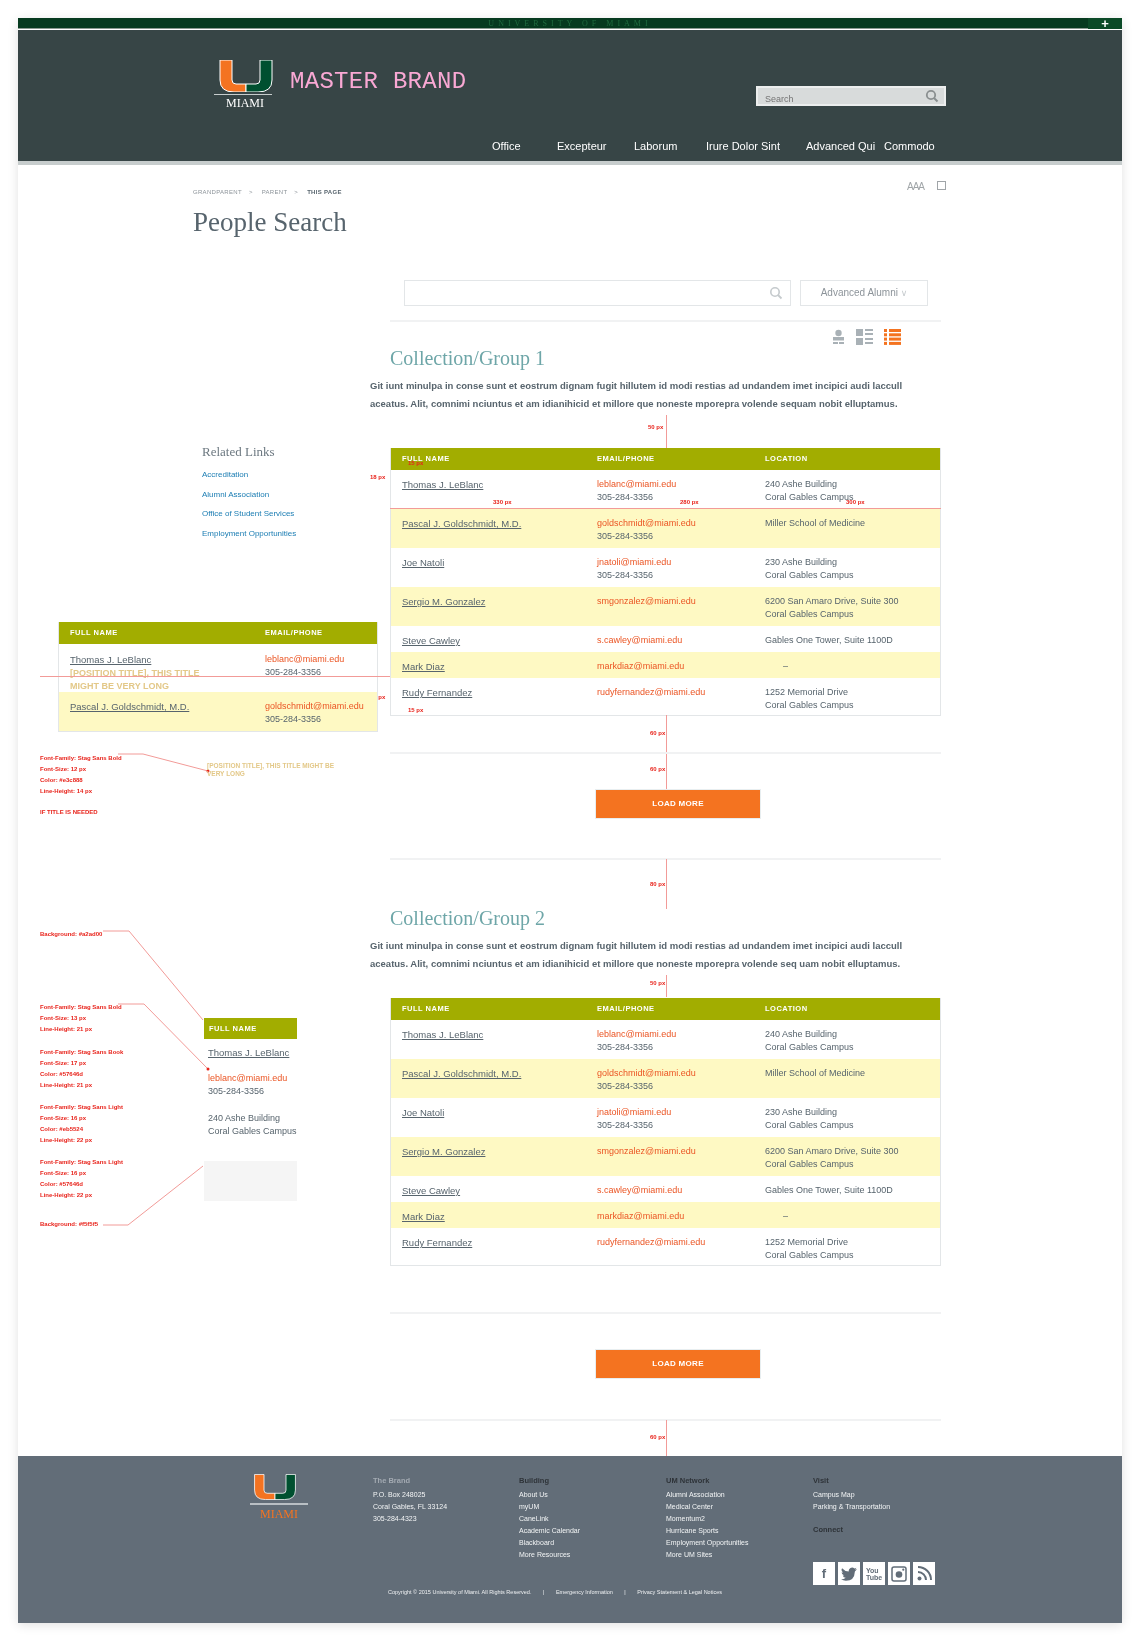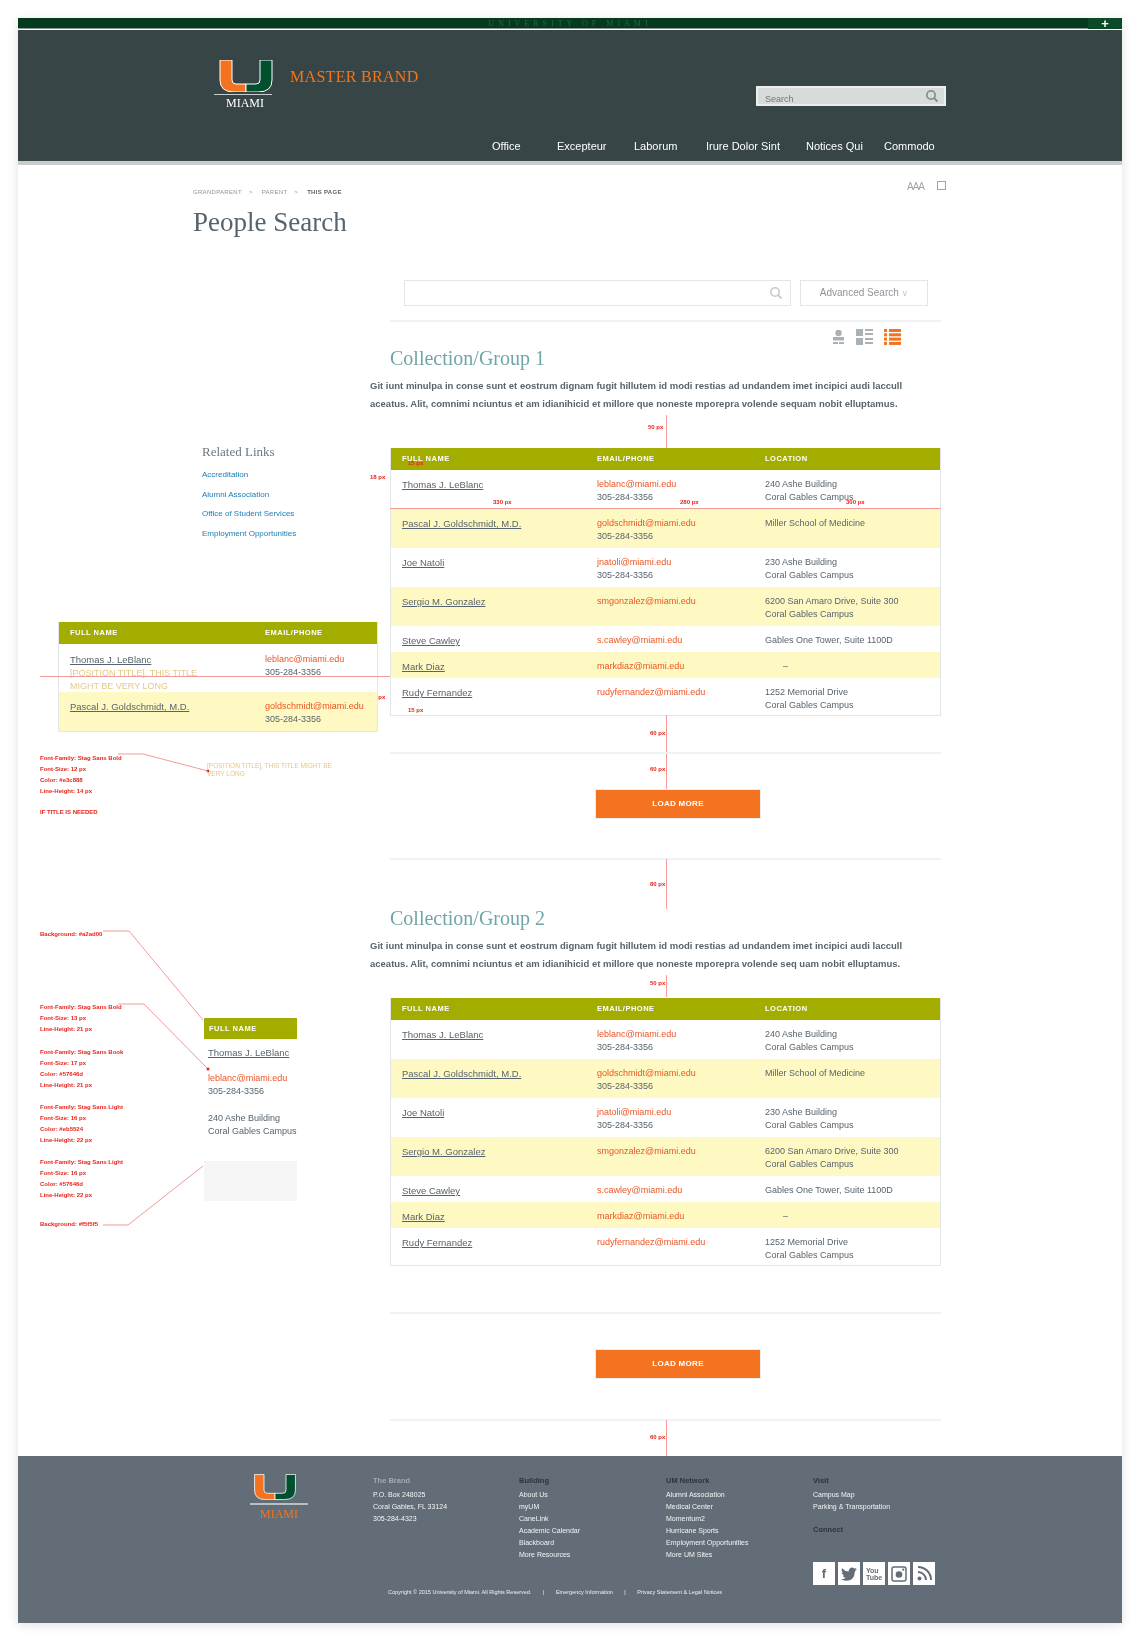--- a/index.html
+++ b/index.html
@@ -11,21 +11,21 @@
   
   .topstrip { position: absolute; left: 0; top: 0; width: 1104px; height: 11px; background: #063a1f; border-bottom: 1px solid #8a9a90; }
   .topstrip .uni { position: absolute; left: 0; width: 100%; top: 0; text-align: center; font-family: "Liberation Serif", serif; font-size: 8px; letter-spacing: 4px; color: #1f6b3e; line-height: 11px; }
   .topstrip .plus { position: absolute; right: 0; top: 0; width: 34px; height: 11px; background: #0b4a27; color: #fff; font-size: 13px; font-weight: bold; text-align: center; line-height: 11px; }
 
   
   .header { position: absolute; left: 0; top: 12px; width: 1104px; height: 135px; background: #374546; border-bottom: 4px solid #c7cdcd; }
   .logo-u { position: absolute; left: 200px; top: 30px; width: 56px; height: 32px; }
   .logo-line { position: absolute; left: 196px; top: 64px; width: 58px; height: 1px; background: #c7cdcd; }
   .logo-miami { position: absolute; left: 200px; top: 66px; width: 54px; text-align: center; font-family: "Liberation Serif", serif; font-size: 12px; color: #fff; }
-  .brand { position: absolute; left: 272px; top: 38px; font-family: Liberation Serif, serif; font-size: 16px; color: #f97316; letter-spacing: 0.3px; }
+  .brand { position: absolute; left: 272px; top: 38px; font-family: Liberation Mono, monospace; font-size: 24px; color: #f9a8d4; letter-spacing: 0.3px; }
   .hsearch { position: absolute; left: 738px; top: 56px; width: 190px; height: 20px; background: #d8dbdb; border: 2px solid #eceeee; }
   .hsearch input { width: 100%; height: 100%; border: none; background: transparent; font-family: "Liberation Sans", sans-serif; font-size: 9px; color: #8a8f90; padding-left: 7px; outline: none; }
   .hsearch .ic { position: absolute; right: 5px; top: 1px; }
   .nav { position: absolute; top: 110px; left: 0; width: 100%; }
   .nav a { position: absolute; font-size: 11px; color: #fff; text-decoration: none; }
 
   
   .aaa { position: absolute; left: 889px; top: 163px; font-size: 10px; color: #a0a5a8; letter-spacing: -1px; }
   .share { position: absolute; left: 919px; top: 163px; width: 9px; height: 9px; border: 1px solid #a0a5a8; }
 
@@ -69,21 +69,21 @@
   .trow .lc { left: 374px; top: 8px; color: #57646d; width: 175px; }
 
   .loadbtn { position: absolute; left: 577px; width: 166px; height: 30px; background: #f47320; border: 1px solid #e8eef0; color: #fff; font-size: 8px; font-weight: bold; text-align: center; line-height: 28px; letter-spacing: 0.3px; }
 
   
   .ann { position: absolute; font-size: 6px; color: #e8231b; font-weight: bold; line-height: 11px; }
   .redline { position: absolute; background: #f29b98; }
 
   
   .spec-tbl { position: absolute; left: 40px; top: 604px; width: 320px; border: 1px solid #e3e6e8; border-top: none; }
-  .titlebadge { color: #e3c888; font-size: 6.5px; font-weight: normal; line-height: 8px; }
+  .titlebadge { color: #e3c888; font-size: 6.5px; font-weight: bold; line-height: 8px; }
 
   
   .footer { position: absolute; left: 0; top: 1438px; width: 1104px; height: 167px; background: #626d78; }
   .footer .col { position: absolute; top: 20px; }
   .footer h4 { font-size: 7.5px; font-weight: bold; color: #2e3338; margin-bottom: 4px; }
   .footer h4.brand-h { color: #a3aab2; }
   .footer a, .footer p { display: block; font-size: 7px; color: #f2f4f5; line-height: 12px; text-decoration: none; }
   .social { position: absolute; display: flex; gap: 3px; }
   .social span { width: 22px; height: 23px; background: #fff; display: flex; align-items: center; justify-content: center; color: #626d78; font-weight: bold; font-size: 13px; }
   .copyright { position: absolute; top: 133px; left: 370px; font-size: 5.5px; color: #eef0f2; }
@@ -114,21 +114,21 @@
           <circle cx="6" cy="6" r="4.2" fill="none" stroke="#8a8f90" stroke-width="1.8"></circle>
           <line x1="9" y1="9" x2="12.5" y2="12.5" stroke="#8a8f90" stroke-width="2"></line>
         </svg>
     </div>
 
     <div class="nav">
       <a style="left:474px">Office</a>
       <a style="left:539px">Excepteur</a>
       <a style="left:616px">Laborum</a>
       <a style="left:688px">Irure Dolor Sint</a>
-      <a style="left:788px">Notices Qui</a>
+      <a style="left:788px">Advanced Qui</a>
       <a style="left:866px">Commodo</a>
     </div>
   </div>
 
   <div class="aaa">AAA</div>
   <div class="share"></div>
 
   <div class="crumbs">
     <span>GRANDPARENT</span><span>&gt;</span>
     <span>PARENT</span><span>&gt;</span>
@@ -145,21 +145,21 @@
   </div>
 
   <div class="msearch">
     <input type="text" placeholder="" style="">
     <svg class="ic" width="14" height="14" viewBox="0 0 14 14">
         <circle cx="6" cy="6" r="4.2" fill="none" stroke="#c5cacd" stroke-width="1.6"></circle>
         <line x1="9" y1="9" x2="12.5" y2="12.5" stroke="#c5cacd" stroke-width="1.8"></line>
       </svg>
   </div>
   <div class="advbtn">
-    <span>Advanced Search</span>
+    <span>Advanced Alumni</span>
     <span style="color:#c5cacd;font-size:9px;">∨</span>
   </div>
   <div class="hr" style="left:372px; top:302px; width:551px;"></div>
 
   <div class="viewicons">
     <svg class="vi" style="left:812px" viewBox="0 0 17 16">
         <circle cx="8.5" cy="4" r="3.2" fill="#a9b1b6"></circle>
         <rect x="3" y="8" width="11" height="3.5" fill="#a9b1b6"></rect>
         <rect x="3" y="13" width="5" height="2" fill="#a9b1b6"></rect>
         <rect x="9" y="13" width="5" height="2" fill="#a9b1b6"></rect>

